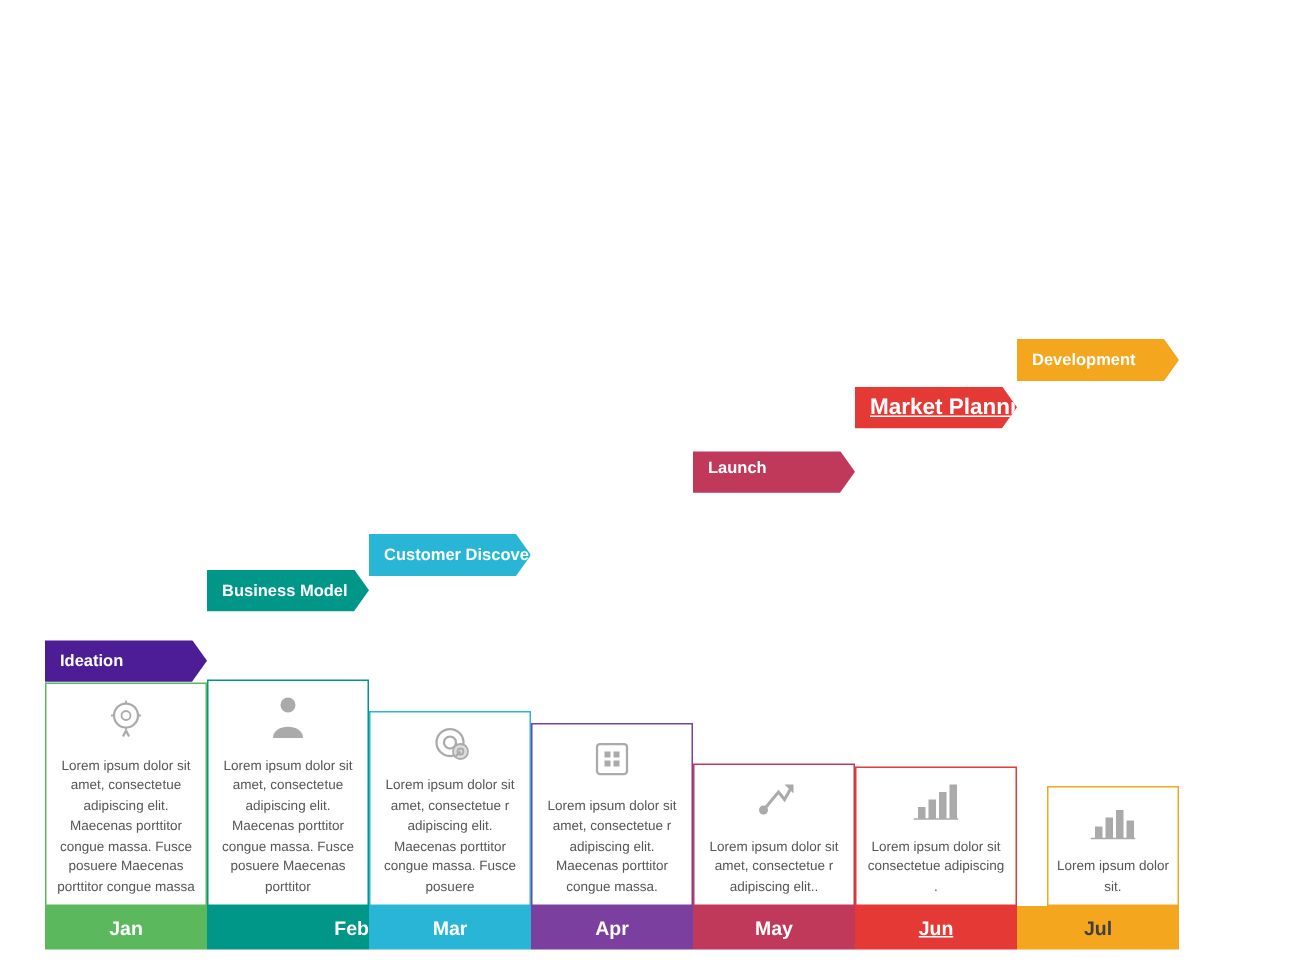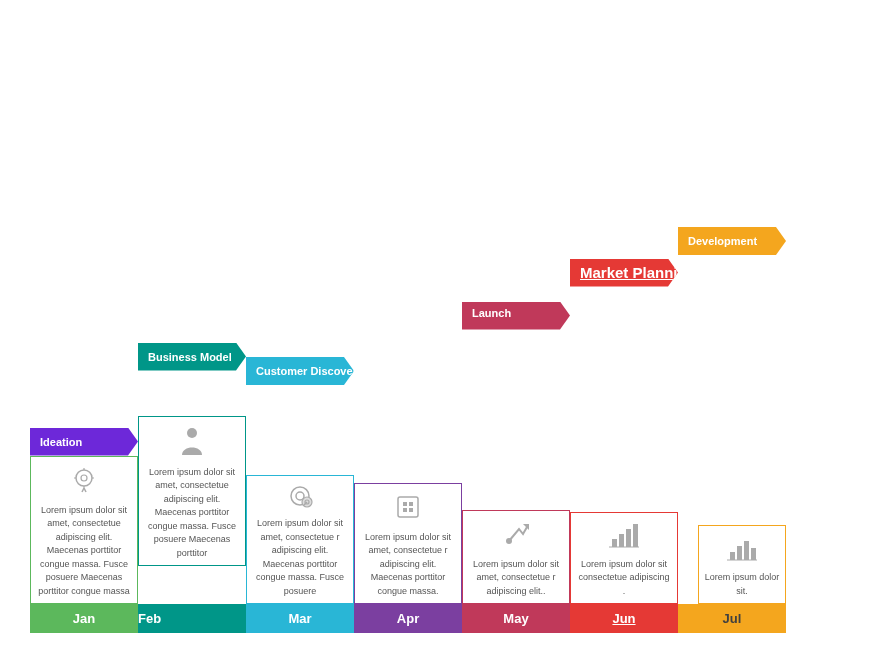--- a/index.html
+++ b/index.html
@@ -32,21 +32,21 @@
     }
   </style>
 </head>
 <body>
 
 <div class="page">
   <div class="title"></div>
   <div class="staircase-area" id="staircase">
       <div style="display: flex; flex-direction: column; width: 108px; flex-shrink: 0;">
         <div style="display: flex; flex-direction: column; height: 100%;">
-          <div style="background: #6d28d9; color: rgb(255, 255, 255); font-weight: 700; font-size: 11px; padding: 5px 14px 5px 10px; clip-path: polygon(0px 0px, calc(100% - 10px) 0px, 100% 50%, calc(100% - 10px) 100%, 0px 100%); white-space: nowrap; min-height: 28px; display: flex; align-items: center;">Ideation</div>
+          <div style="background: #4c1d95; color: rgb(255, 255, 255); font-weight: 700; font-size: 11px; padding: 5px 14px 5px 10px; clip-path: polygon(0px 0px, calc(100% - 10px) 0px, 100% 50%, calc(100% - 10px) 100%, 0px 100%); white-space: nowrap; min-height: 28px; display: flex; align-items: center;">Ideation</div>
           <div style="height: 0px; flex-shrink: 0;"></div>
           <div style="border: 1px solid rgb(92, 184, 92); background: rgb(255, 255, 255); flex: 1 1 0%; display: flex; flex-direction: column; align-items: center; padding: 8px 5px 5px; overflow: hidden;">
             <div style="margin-bottom: 5px; text-align: center;"><svg width="30" height="30" viewBox="0 0 30 30" fill="none">
     <circle cx="15" cy="13" r="8" stroke="#aaa" stroke-width="1.5" fill="none"></circle>
     <circle cx="15" cy="13" r="3" stroke="#aaa" stroke-width="1.2" fill="none"></circle>
     <line x1="15" y1="5" x2="15" y2="3" stroke="#aaa" stroke-width="1.2"></line>
     <line x1="15" y1="21" x2="15" y2="23" stroke="#aaa" stroke-width="1.2"></line>
     <line x1="7" y1="13" x2="5" y2="13" stroke="#aaa" stroke-width="1.2"></line>
     <line x1="23" y1="13" x2="25" y2="13" stroke="#aaa" stroke-width="1.2"></line>
     <line x1="15" y1="23" x2="13" y2="27" stroke="#aaa" stroke-width="1.5"></line>
@@ -61,21 +61,21 @@
         <div style="display: flex; flex-direction: column; height: 100%;">
           <div style="background: rgb(0, 150, 136); color: rgb(255, 255, 255); font-weight: 700; font-size: 11px; padding: 5px 14px 5px 10px; clip-path: polygon(0px 0px, calc(100% - 10px) 0px, 100% 50%, calc(100% - 10px) 100%, 0px 100%); white-space: nowrap; min-height: 28px; display: flex; align-items: center;">Business Model</div>
           <div style="height: 45px; flex-shrink: 0;"></div>
           <div style="border: 1px solid rgb(0, 150, 136); background: rgb(255, 255, 255); flex: 1 1 0%; display: flex; flex-direction: column; align-items: center; padding: 8px 5px 5px; overflow: hidden;">
             <div style="margin-bottom: 5px; text-align: center;"><svg width="28" height="32" viewBox="0 0 28 32" fill="none">
     <ellipse cx="14" cy="8" rx="5" ry="5" fill="#aaa"></ellipse>
     <path d="M4 30 C4 20 24 20 24 30" fill="#aaa"></path>
   </svg></div>
             <div style="font-size: 9px; color: rgb(85, 85, 85); text-align: center; line-height: 1.5;">Lorem ipsum dolor sit amet, consectetue adipiscing elit. Maecenas porttitor congue massa. Fusce posuere Maecenas porttitor</div>
           </div>
-          <div style="background: rgb(0, 150, 136); color: rgb(255, 255, 255); text-align: left; font-weight: 700; font-size: 13px; padding: 7px 0px; width: 100%; margin-top: 38px;">Feb</div>
+          <div style="background: rgb(0, 150, 136); color: rgb(255, 255, 255); text-align: right; font-weight: 700; font-size: 13px; padding: 7px 0px; width: 100%;">Feb</div>
         </div>
       </div>
       <div style="display: flex; flex-direction: column; width: 108px; flex-shrink: 0;">
         <div style="display: flex; flex-direction: column; height: 100%;">
           <div style="background: rgb(41, 182, 214); color: rgb(255, 255, 255); font-weight: 700; font-size: 11px; padding: 5px 14px 5px 10px; clip-path: polygon(0px 0px, calc(100% - 10px) 0px, 100% 50%, calc(100% - 10px) 100%, 0px 100%); white-space: nowrap; min-height: 28px; display: flex; align-items: center;">Customer Discovery</div>
           <div style="height: 90px; flex-shrink: 0;"></div>
           <div style="border: 1px solid rgb(41, 182, 214); background: rgb(255, 255, 255); flex: 1 1 0%; display: flex; flex-direction: column; align-items: center; padding: 8px 5px 5px; overflow: hidden;">
             <div style="margin-bottom: 5px; text-align: center;"><svg width="30" height="24" viewBox="0 0 30 24" fill="none">
     <circle cx="15" cy="12" r="9" stroke="#aaa" stroke-width="1.5" fill="none"></circle>
     <circle cx="15" cy="12" r="4" stroke="#aaa" stroke-width="1.5" fill="none"></circle>

